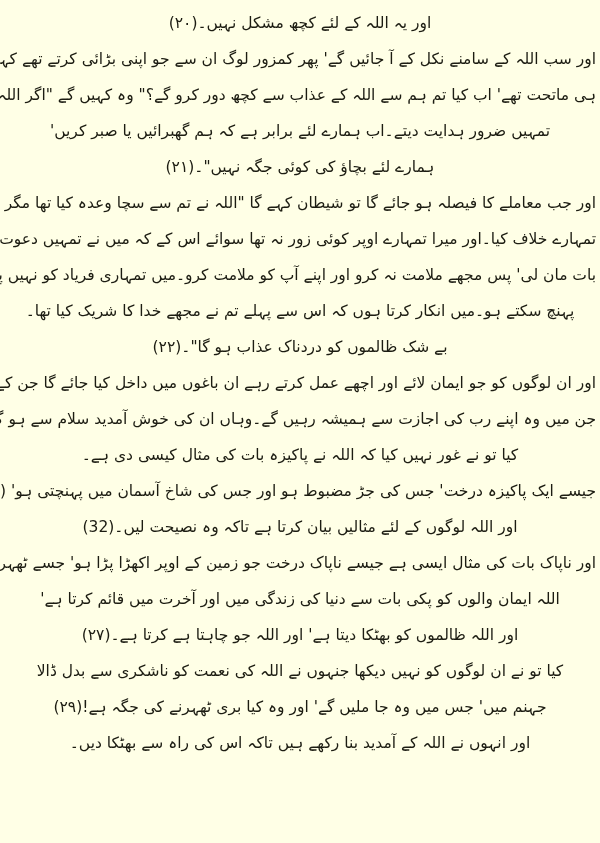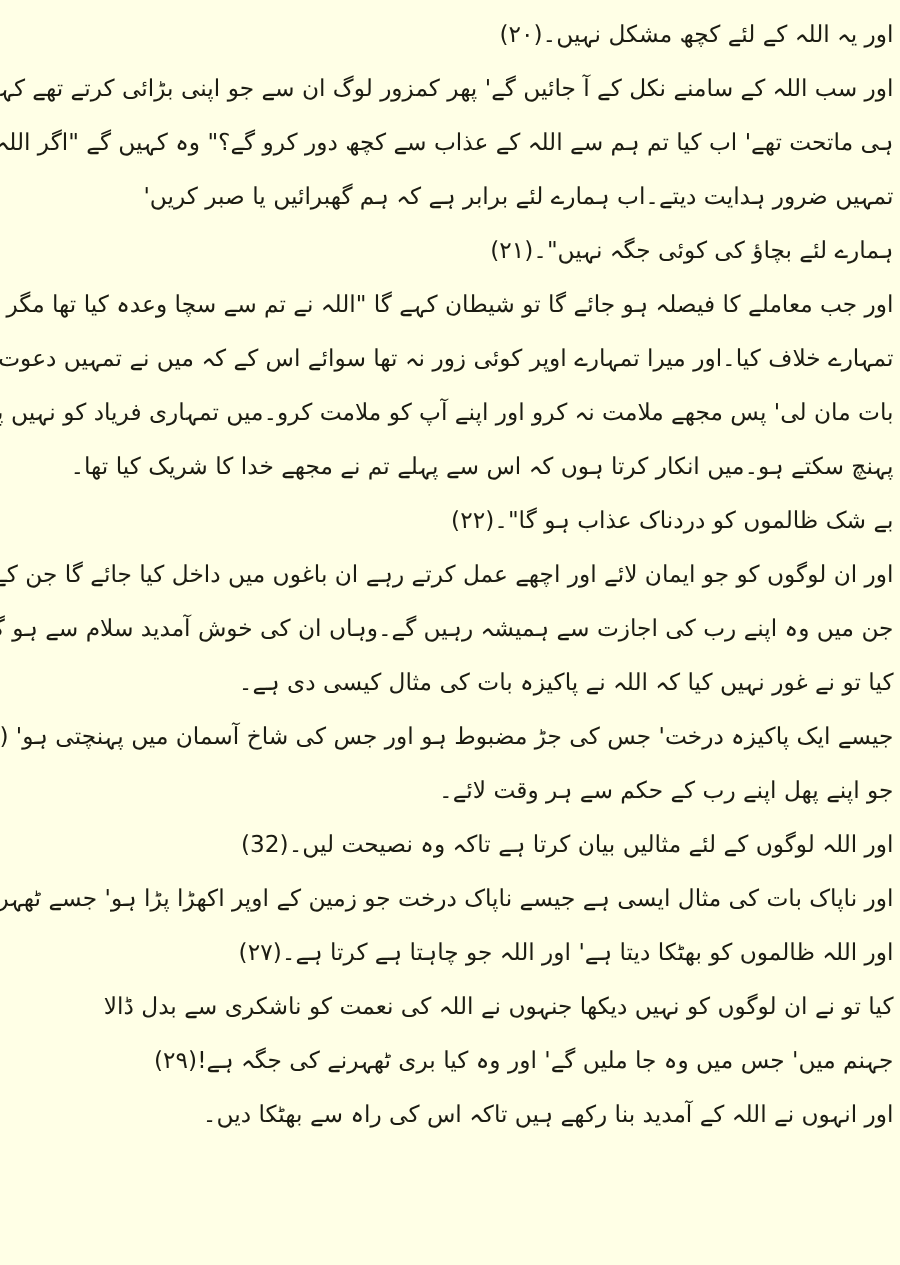--- a/index.html
+++ b/index.html
@@ -18,20 +18,21 @@
   }
   .page {
     width: 600px;
     height: 843px;
     padding: 5px 4px 0 4px;
     direction: rtl;
   }
   .line {
     height: 36px;
     line-height: 36px;
+    text-align: center;
     white-space: nowrap;
     font-size: 15.5px;
     color: var(--fg);
     direction: rtl;
     unicode-bidi: plaintext;
   }
 </style>
 </head>
 <body>
 
@@ -43,20 +44,20 @@
   <div class="line">ہمارے لئے بچاؤ کی کوئی جگہ نہیں"۔(۲۱)</div>
   <div class="line">اور جب معاملے کا فیصلہ ہو جائے گا تو شیطان کہے گا "اللہ نے تم سے سچا وعدہ کیا تھا مگر میں نے تم سے وعدہ کیا پھر</div>
   <div class="line">تمہارے خلاف کیا۔اور میرا تمہارے اوپر کوئی زور نہ تھا سوائے اس کے کہ میں نے تمہیں دعوت دی اور تم نے میری</div>
   <div class="line">بات مان لی' پس مجھے ملامت نہ کرو اور اپنے آپ کو ملامت کرو۔میں تمہاری فریاد کو نہیں پہنچ سکتا اور نہ تم میری فریاد کو</div>
   <div class="line">پہنچ سکتے ہو۔میں انکار کرتا ہوں کہ اس سے پہلے تم نے مجھے خدا کا شریک کیا تھا۔</div>
   <div class="line">بے شک ظالموں کو دردناک عذاب ہو گا"۔(۲۲)</div>
   <div class="line">اور ان لوگوں کو جو ایمان لائے اور اچھے عمل کرتے رہے ان باغوں میں داخل کیا جائے گا جن کے نیچے دریا بہتے ہیں' اور</div>
   <div class="line">جن میں وہ اپنے رب کی اجازت سے ہمیشہ رہیں گے۔وہاں ان کی خوش آمدید سلام سے ہو گی۔(۲۳)</div>
   <div class="line">کیا تو نے غور نہیں کیا کہ اللہ نے پاکیزہ بات کی مثال کیسی دی ہے۔</div>
   <div class="line">جیسے ایک پاکیزہ درخت' جس کی جڑ مضبوط ہو اور جس کی شاخ آسمان میں پہنچتی ہو' (۲۴)</div>
-  <div class="line">جو اپنے پھل اپنے رب کے حکم سے ہر وقت لائے۔</div>
   <div class="line">اور اللہ لوگوں کے لئے مثالیں بیان کرتا ہے تاکہ وہ نصیحت لیں۔(32)</div>
   <div class="line">اور ناپاک بات کی مثال ایسی ہے جیسے ناپاک درخت جو زمین کے اوپر اکھڑا پڑا ہو' جسے ٹھہراؤ نہ ہو۔(۲۶)</div>
+  <div class="line">اللہ ایمان والوں کو پکی بات سے دنیا کی زندگی میں اور آخرت میں قائم کرتا ہے'</div>
   <div class="line">اور اللہ ظالموں کو بھٹکا دیتا ہے' اور اللہ جو چاہتا ہے کرتا ہے۔(۲۷)</div>
   <div class="line">کیا تو نے ان لوگوں کو نہیں دیکھا جنہوں نے اللہ کی نعمت کو ناشکری سے بدل ڈالا</div>
   <div class="line">جہنم میں' جس میں وہ جا ملیں گے' اور وہ کیا بری ٹھہرنے کی جگہ ہے!(۲۹)</div>
   <div class="line">اور انہوں نے اللہ کے آمدید بنا رکھے ہیں تاکہ اس کی راہ سے بھٹکا دیں۔</div>
 </div>
 
 </body></html>

